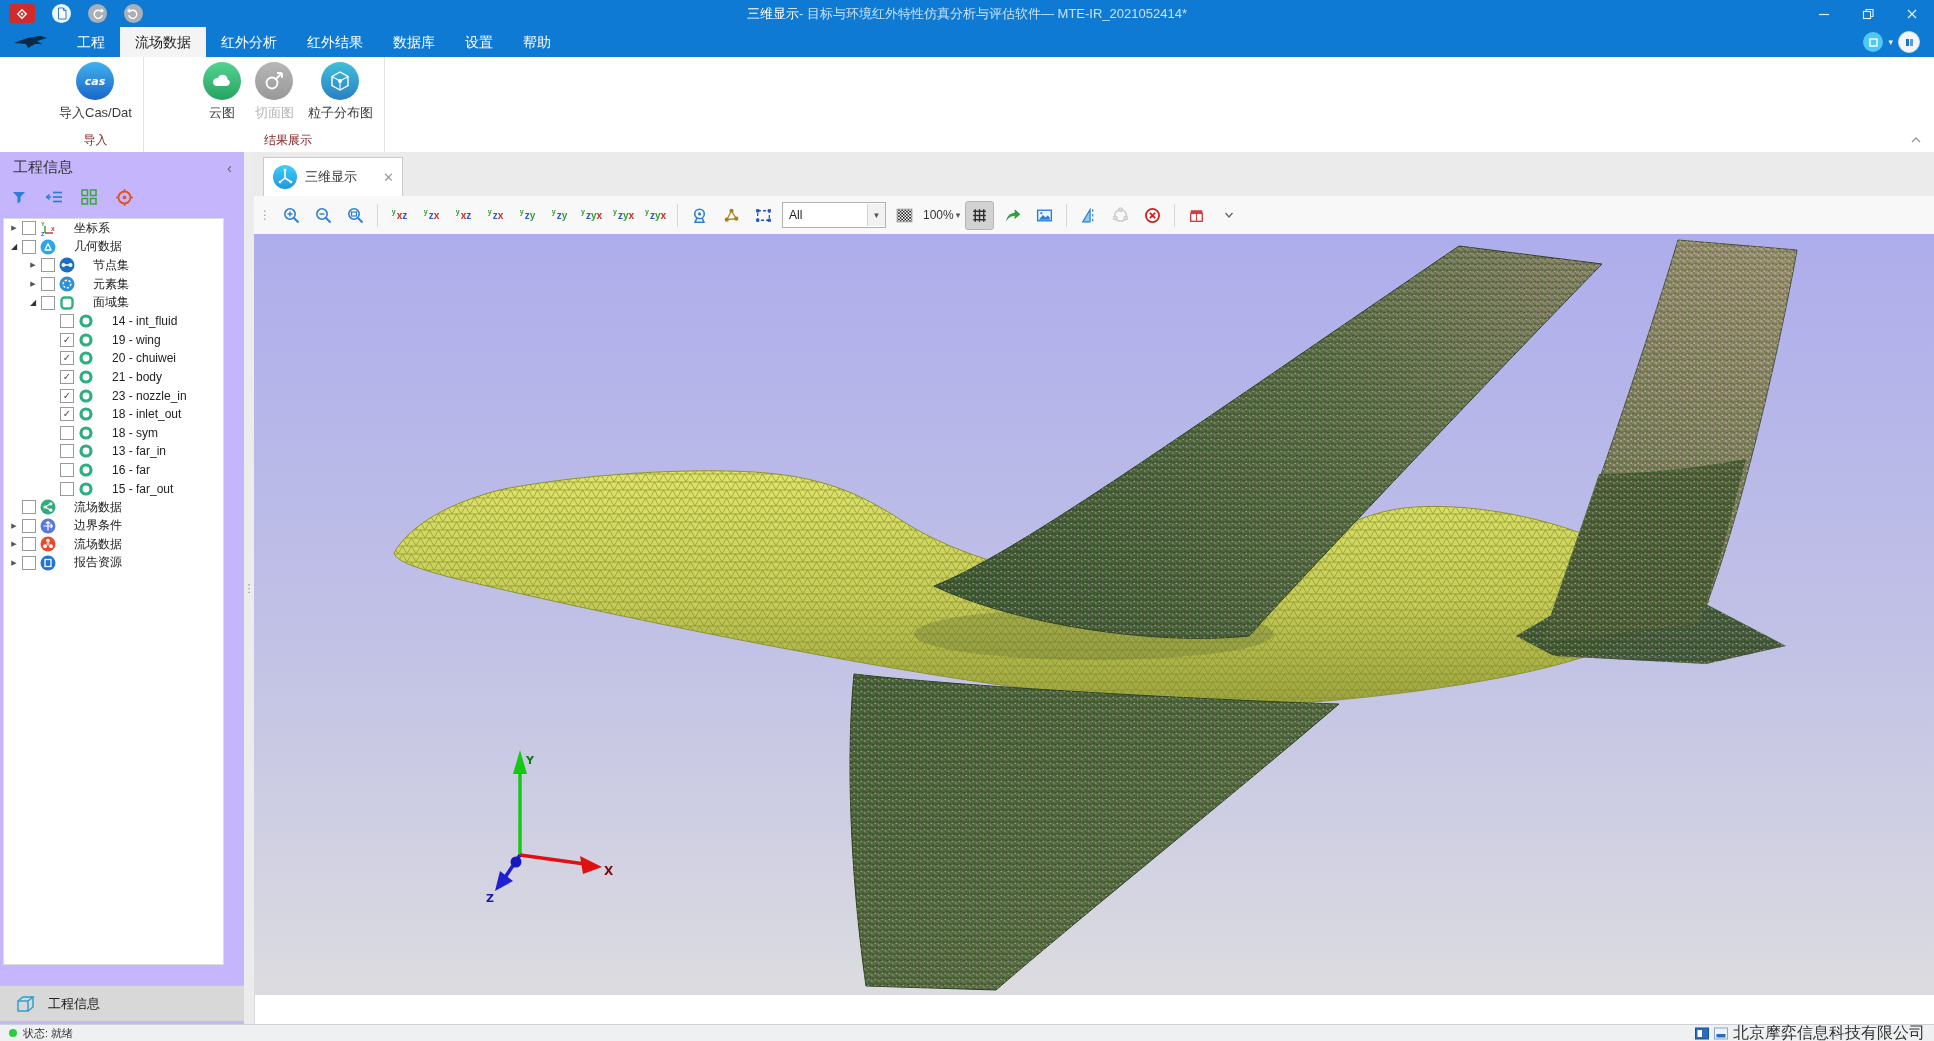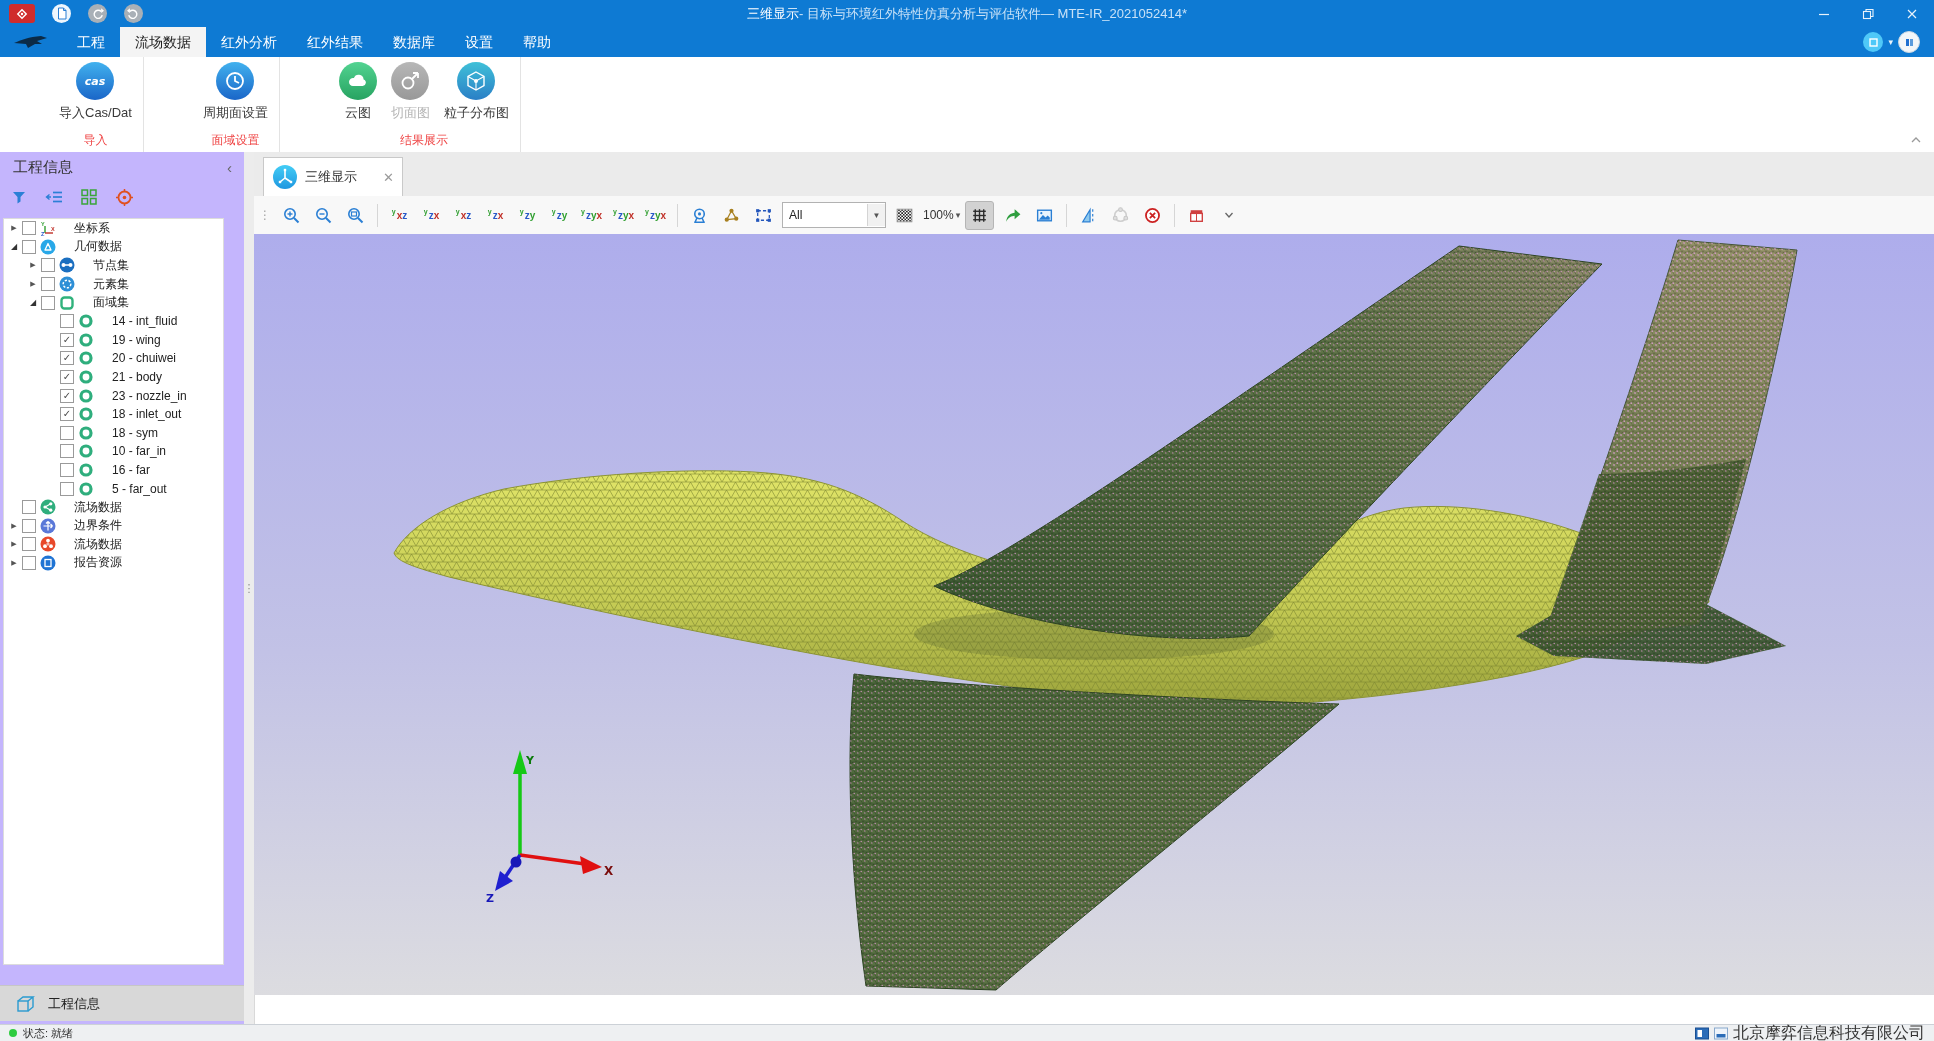--- a/index.html
+++ b/index.html
@@ -32,21 +32,21 @@
   .rgroup{position:relative;border-right:1px solid #e3e3e3;padding:0 6px;display:flex;flex-direction:column;margin-left:48px;}
   .rbtns{display:flex;gap:4px;}
   .rbtn{display:flex;flex-direction:column;align-items:center;padding:5px 5px 0 5px;}
   .ric{width:38px;height:38px;border-radius:50%;display:flex;align-items:center;justify-content:center;}
   .ric.cas,.ric.clock{background:linear-gradient(180deg,#41b1ee,#1a66c8);}
   .ric.cloud{background:linear-gradient(180deg,#52d391,#27a361);}
   .ric.slice{background:linear-gradient(180deg,#b7b7b7,#989898);}
   .ric.particles{background:linear-gradient(180deg,#3fc0d8,#2a7fc6);}
   .rlabel{font-size:13px;color:#3a3a3a;margin-top:4px;white-space:nowrap;}
   .rbtn.disabled .rlabel{color:#b4b4b4;}
-  .glabel{position:absolute;bottom:3px;left:0;width:100%;text-align:center;font-size:12px;color:#ef4444;}
+  .glabel{position:absolute;bottom:3px;left:0;width:100%;text-align:center;font-size:12px;color:#7f1d1d;}
   .ribbon-collapse{position:absolute;right:12px;bottom:4px;}
   
   .leftpanel{left:0;top:152px;width:244px;height:872px;background:#c4b5fd;}
   .lp-head{height:30px;display:flex;align-items:center;padding-left:13px;font-size:15px;color:#333;}
   .lp-collapse{margin-left:auto;margin-right:12px;color:#666;font-size:15px;line-height:1;}
   .lp-tools{height:30px;display:flex;align-items:center;gap:15px;padding-left:9px;}
   .ptool{width:20px;height:20px;display:flex;align-items:center;justify-content:center;}
   .tree{position:absolute;left:3px;right:20px;top:66px;height:745px;background:#fff;border:1px solid #dcdcdc;overflow:hidden;}
   .trow{height:18.6px;display:flex;align-items:center;font-size:12px;color:#222;white-space:nowrap;}
   .exp{width:12px;font-size:7px;color:#555;text-align:center;flex:none;}
@@ -186,34 +186,20 @@
               </svg>
             </span>
             <span class="rlabel">导入Cas/Dat</span>
           </div>
         </div>
         <div class="glabel">导入</div>
       </div>
       <div class="rgroup">
         <div class="rbtns">
           <div class="rbtn">
-            <span class="ric clock">
-              <svg width="24" height="24" viewBox="0 0 24 24">
-                <circle cx="12" cy="12" r="8" stroke="#fff" stroke-width="1.8" fill="none"></circle>
-                <path d="M12 7 V12 L16 14" stroke="#fff" stroke-width="1.8" fill="none"></path>
-              </svg>
-            </span>
-            <span class="rlabel">周期面设置</span>
-          </div>
-        </div>
-        <div class="glabel">面域设置</div>
-      </div>
-      <div class="rgroup">
-        <div class="rbtns">
-          <div class="rbtn">
             <span class="ric cloud">
               <svg width="24" height="24" viewBox="0 0 24 24">
                 <path d="M7 17 a4 4 0 1 1 .9-7.9 a5 5 0 0 1 9.7 1.3 a3.4 3.4 0 0 1 -.9 6.6 Z" fill="#fff"></path>
               </svg>
             </span>
             <span class="rlabel">云图</span>
           </div>
           <div class="rbtn disabled">
             <span class="ric slice">
               <svg width="24" height="24" viewBox="0 0 24 24">
@@ -418,41 +404,41 @@
         <span class="tlabel">18 - sym</span>
       </div>
       <div class="trow" style="padding-left:42px">
         <span class="exp"></span>
         <span class="cb"></span>
         <span class="ticon">
           <svg width="16" height="16" viewBox="0 0 16 16">
             <circle cx="8" cy="8" r="5" fill="none" stroke="#2fae7d" stroke-width="3.2"></circle>
           </svg>
         </span>
-        <span class="tlabel">10 - far_in</span>
+        <span class="tlabel">13 - far_in</span>
       </div>
       <div class="trow" style="padding-left:42px">
         <span class="exp"></span>
         <span class="cb"></span>
         <span class="ticon">
           <svg width="16" height="16" viewBox="0 0 16 16">
             <circle cx="8" cy="8" r="5" fill="none" stroke="#2fae7d" stroke-width="3.2"></circle>
           </svg>
         </span>
         <span class="tlabel">16 - far</span>
       </div>
       <div class="trow" style="padding-left:42px">
         <span class="exp"></span>
         <span class="cb"></span>
         <span class="ticon">
           <svg width="16" height="16" viewBox="0 0 16 16">
             <circle cx="8" cy="8" r="5" fill="none" stroke="#2fae7d" stroke-width="3.2"></circle>
           </svg>
         </span>
-        <span class="tlabel">5 - far_out</span>
+        <span class="tlabel">15 - far_out</span>
       </div>
       <div class="trow" style="padding-left:4px">
         <span class="exp"></span>
         <span class="cb"></span>
         <span class="ticon">
           <svg width="16" height="16" viewBox="0 0 16 16">
             <circle cx="8" cy="8" r="7.5" fill="#2fae7d"></circle>
             <path d="M10.8 4.8 L5 8 L10.8 11.2" stroke="#fff" stroke-width="1.2" fill="none"></path>
             <circle cx="10.8" cy="4.8" r="1.6" fill="#fff"></circle>
             <circle cx="10.8" cy="11.2" r="1.6" fill="#fff"></circle>

